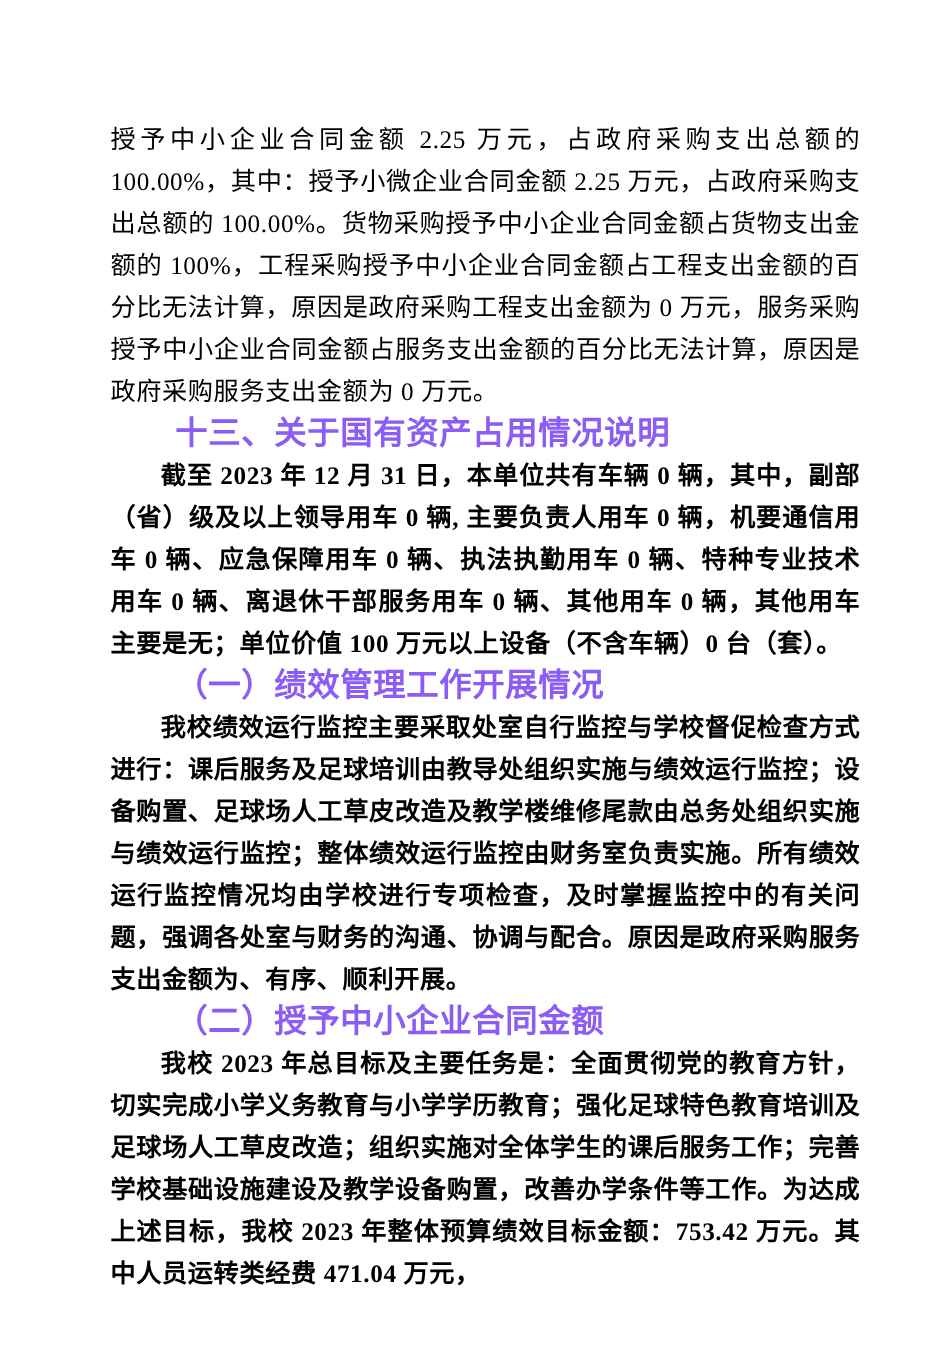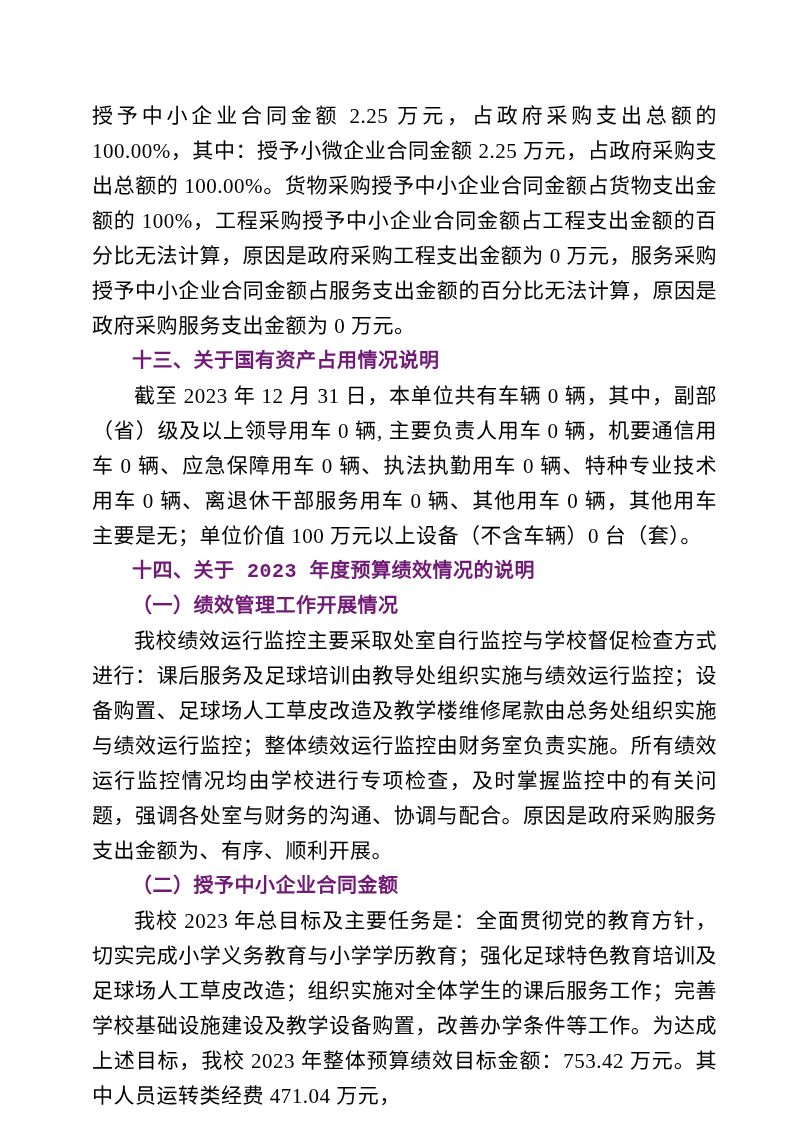--- a/index.html
+++ b/index.html
@@ -28,45 +28,45 @@
     font-family: "Liberation Serif", "DejaVu Serif", serif;
     font-size: 21px;
     line-height: 35px;
     color: #000000;
     text-align: justify;
     letter-spacing: 0.5px;
   }
 
   .indent2 {
     text-indent: 2em;
+    font-weight: bold;
   }
 
   .doc-heading {
-    font-family: Liberation Mono, monospace;
+    font-family: Liberation Serif, serif;
     font-weight: bold;
-    font-size: 20px;
+    font-size: 27px;
     line-height: 35px;
-    color: #701a75;
+    color: #8b5cf6;
     text-indent: 2em;
     letter-spacing: 0.5px;
   }
 </style>
 </head>
 <body>
 
 <div class="page">
   <div class="content">
 
     <p class="body-para">授予中小企业合同金额 2.25 万元，占政府采购支出总额的 100.00%，其中：授予小微企业合同金额 2.25 万元，占政府采购支出总额的 100.00%。货物采购授予中小企业合同金额占货物支出金额的 100%，工程采购授予中小企业合同金额占工程支出金额的百分比无法计算，原因是政府采购工程支出金额为 0 万元，服务采购授予中小企业合同金额占服务支出金额的百分比无法计算，原因是政府采购服务支出金额为 0 万元。</p>
 
     <h2 class="doc-heading">十三、关于国有资产占用情况说明</h2>
 
     <p class="body-para indent2">截至 2023 年 12 月 31 日，本单位共有车辆 0 辆，其中，副部（省）级及以上领导用车 0 辆, 主要负责人用车 0 辆，机要通信用车 0 辆、应急保障用车 0 辆、执法执勤用车 0 辆、特种专业技术用车 0 辆、离退休干部服务用车 0 辆、其他用车 0 辆，其他用车主要是无；单位价值 100 万元以上设备（不含车辆）0 台（套）。</p>
 
-    <h2 class="doc-heading">十四、关于 2023 年度预算绩效情况的说明</h2>
 
     <h3 class="doc-heading">（一）绩效管理工作开展情况</h3>
 
     <p class="body-para indent2">我校绩效运行监控主要采取处室自行监控与学校督促检查方式进行：课后服务及足球培训由教导处组织实施与绩效运行监控；设备购置、足球场人工草皮改造及教学楼维修尾款由总务处组织实施与绩效运行监控；整体绩效运行监控由财务室负责实施。所有绩效运行监控情况均由学校进行专项检查，及时掌握监控中的有关问题，强调各处室与财务的沟通、协调与配合。原因是政府采购服务支出金额为、有序、顺利开展。</p>
 
     <h3 class="doc-heading">（二）授予中小企业合同金额</h3>
 
     <p class="body-para indent2">我校 2023 年总目标及主要任务是：全面贯彻党的教育方针，切实完成小学义务教育与小学学历教育；强化足球特色教育培训及足球场人工草皮改造；组织实施对全体学生的课后服务工作；完善学校基础设施建设及教学设备购置，改善办学条件等工作。为达成上述目标，我校 2023 年整体预算绩效目标金额：753.42 万元。其中人员运转类经费 471.04 万元，</p>
 
   </div>

